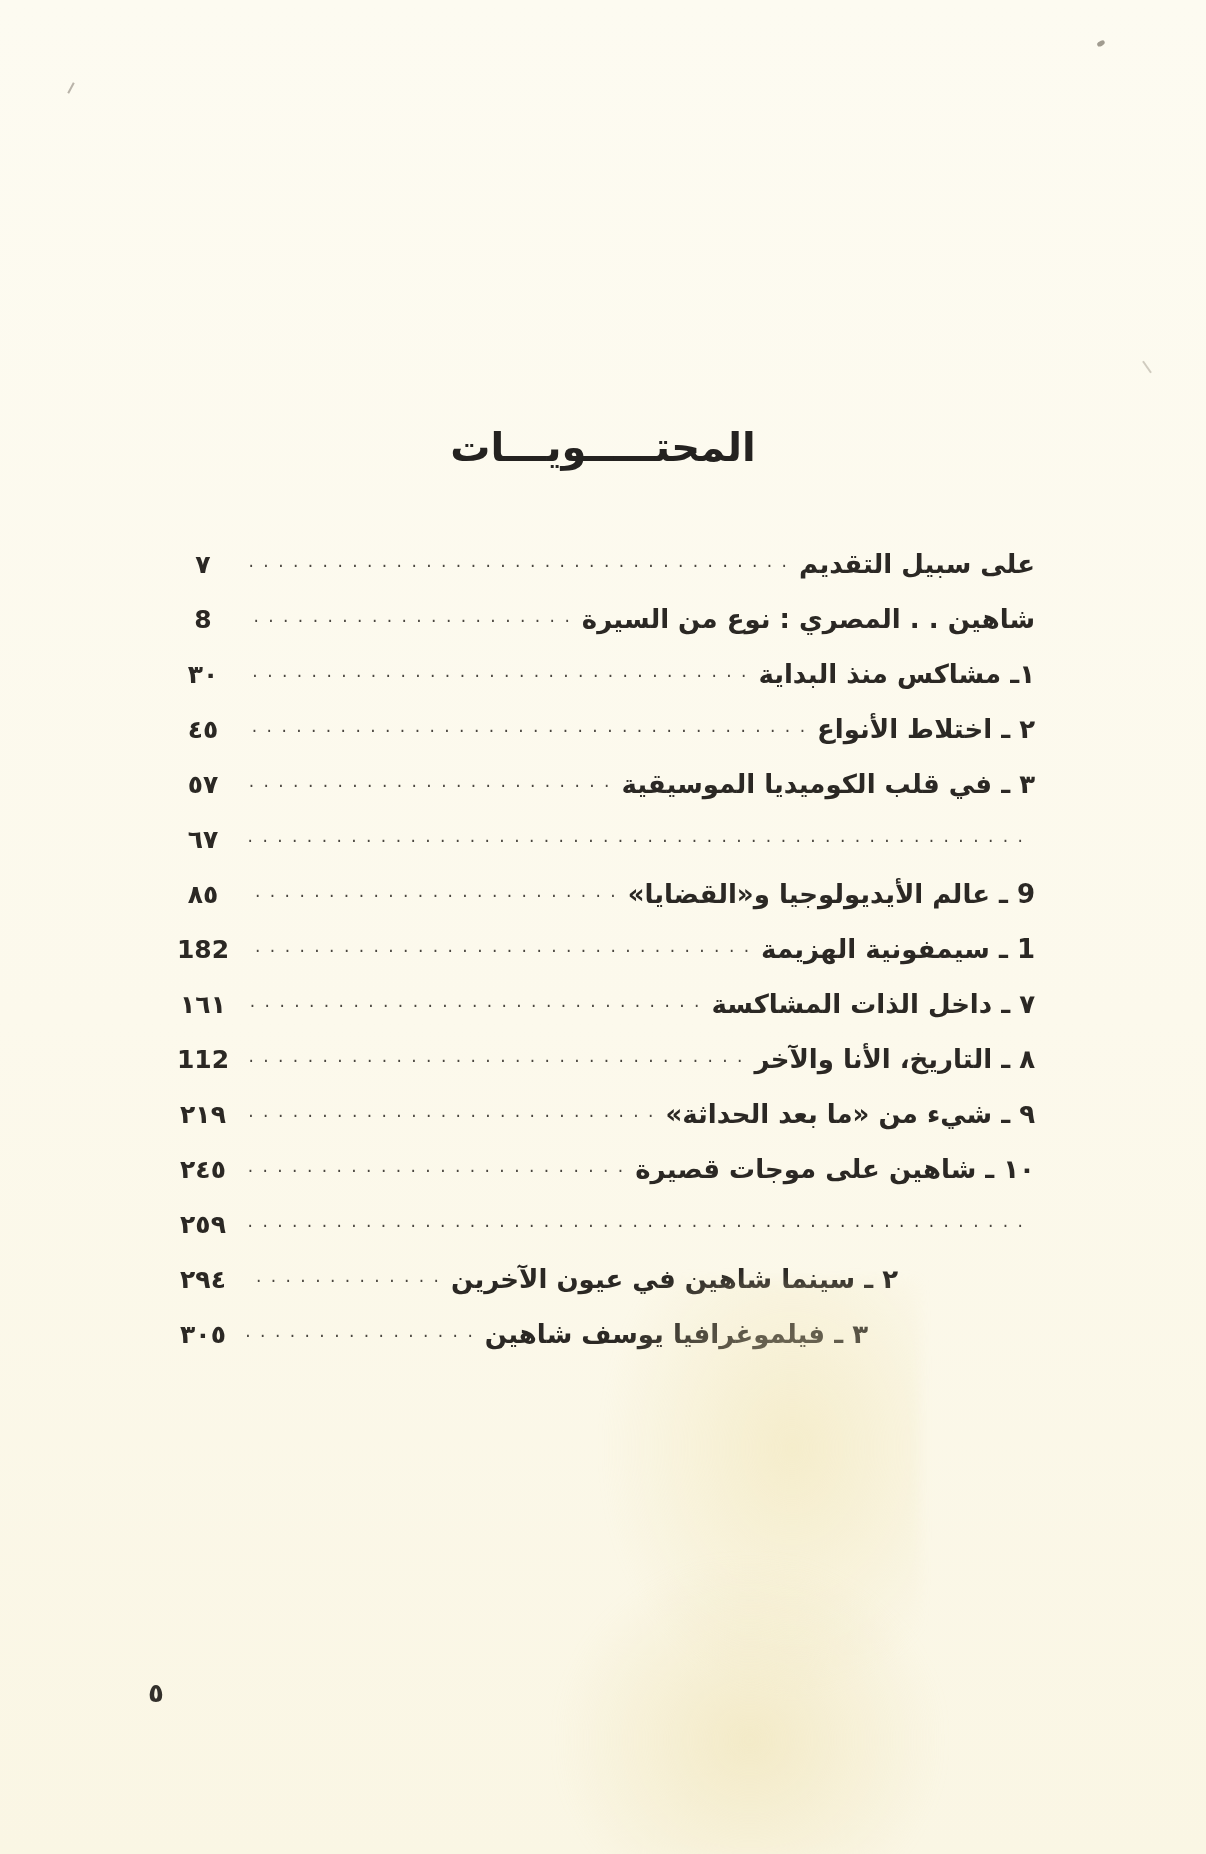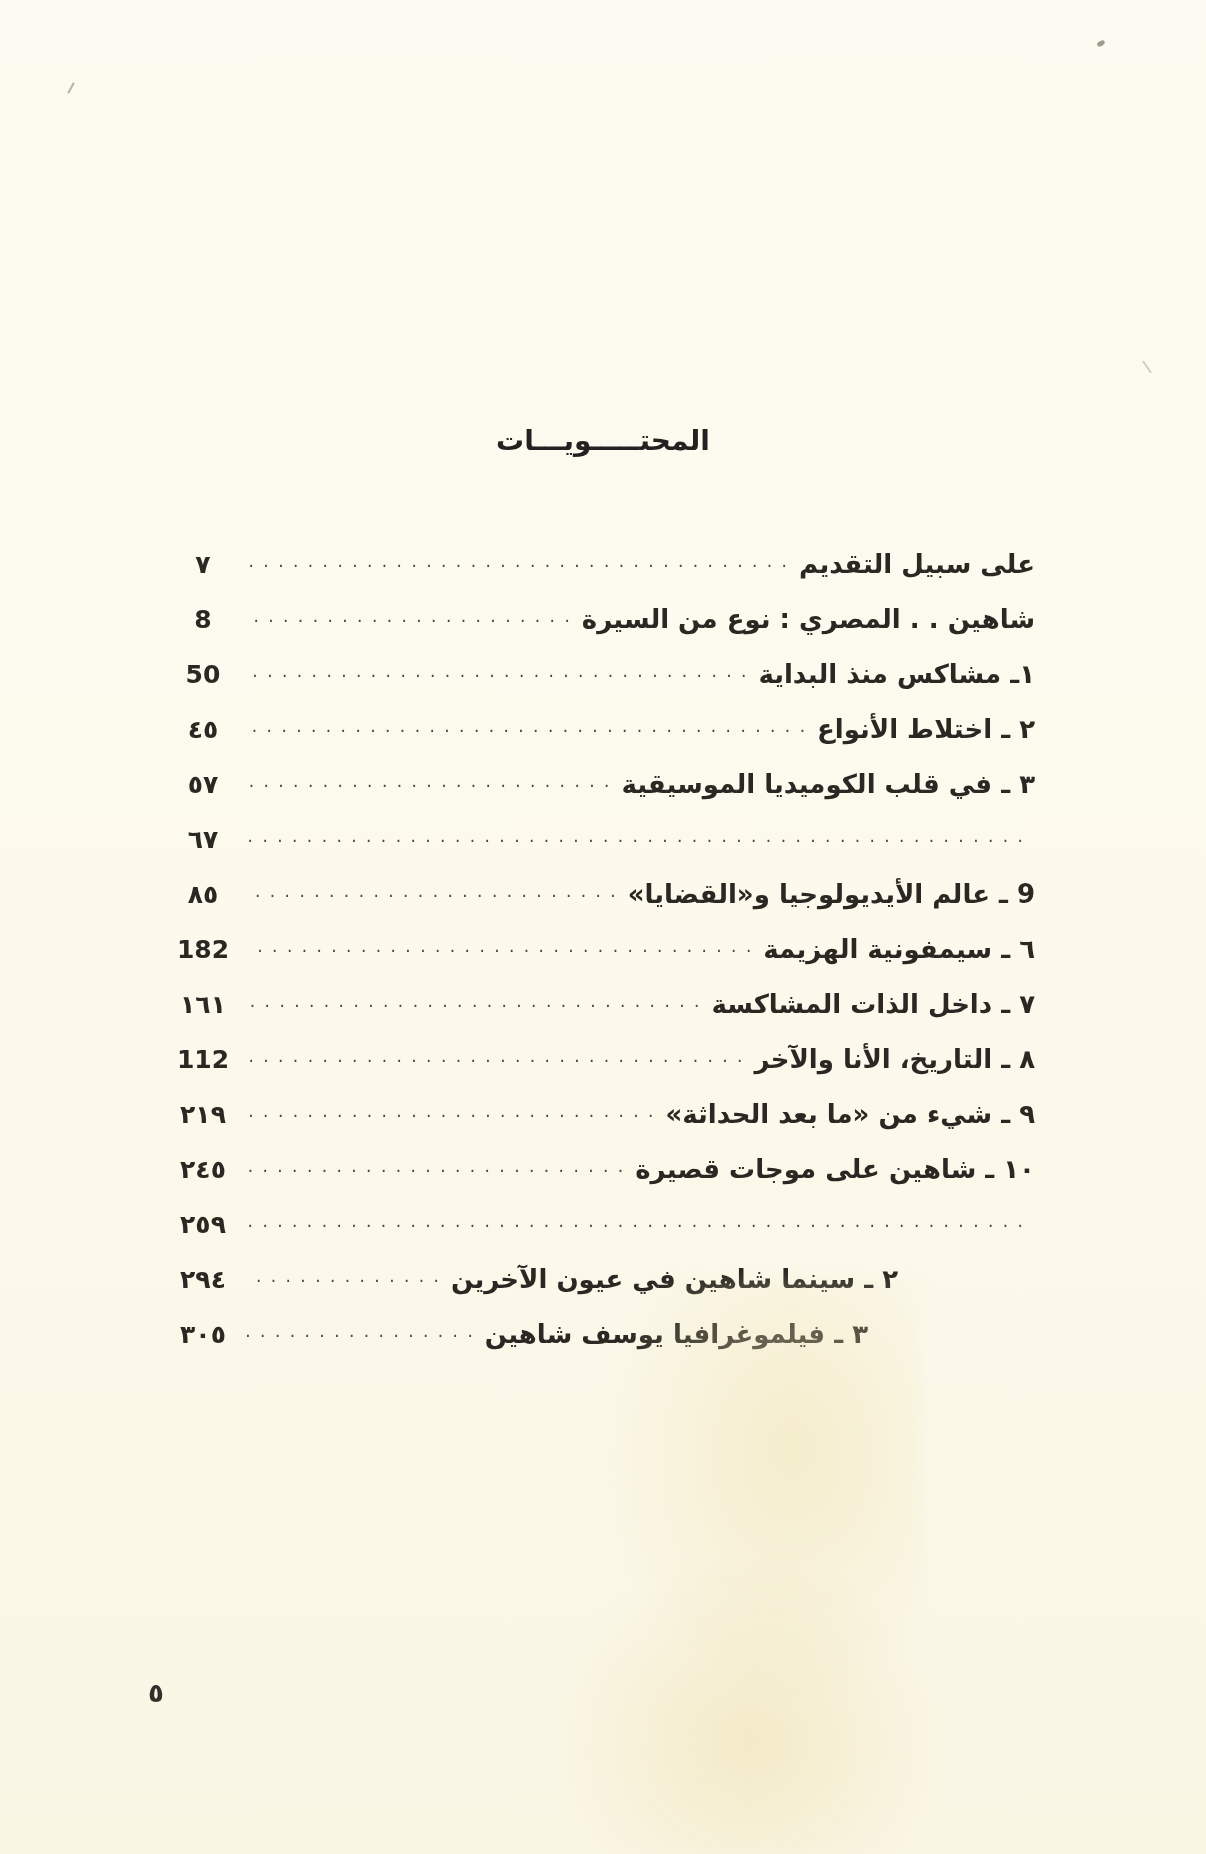--- a/index.html
+++ b/index.html
@@ -16,21 +16,21 @@
     font-family: "DejaVu Sans", sans-serif;
     color: #2b2824;
   }
   .title {
     position: absolute;
     top: 424px;
     left: 171px;
     width: 864px;
     margin: 0;
     text-align: center;
-    font-size: 28px;
+    font-size: 40px;
     font-weight: 700;
     color: #242220;
     letter-spacing: 0;
   }
   .toc {
     position: absolute;
     top: 547px;
     left: 171px;
     width: 864px;
     direction: rtl;
@@ -138,21 +138,21 @@
       <span class="pnum">٧</span>
     </div>
       <div class="row">
       <span class="label">شاهين . . المصري : نوع من السيرة</span>
       <span class="leader"></span>
       <span class="pnum">8</span>
     </div>
       <div class="row">
       <span class="label">١ـ مشاكس منذ البداية</span>
       <span class="leader"></span>
-      <span class="pnum">50</span>
+      <span class="pnum">٣٠</span>
     </div>
       <div class="row">
       <span class="label">٢ ـ اختلاط الأنواع</span>
       <span class="leader"></span>
       <span class="pnum">٤٥</span>
     </div>
       <div class="row">
       <span class="label">٣ ـ في قلب الكوميديا الموسيقية</span>
       <span class="leader"></span>
       <span class="pnum">٥٧</span>
@@ -160,21 +160,21 @@
       <div class="row">
       <span class="leader"></span>
       <span class="pnum">٦٧</span>
     </div>
       <div class="row">
       <span class="label">9 ـ عالم الأيديولوجيا و«القضايا»</span>
       <span class="leader"></span>
       <span class="pnum">٨٥</span>
     </div>
       <div class="row">
-      <span class="label">٦ ـ سيمفونية الهزيمة</span>
+      <span class="label">1 ـ سيمفونية الهزيمة</span>
       <span class="leader"></span>
       <span class="pnum">182</span>
     </div>
       <div class="row">
       <span class="label">٧ ـ داخل الذات المشاكسة</span>
       <span class="leader"></span>
       <span class="pnum">١٦١</span>
     </div>
       <div class="row">
       <span class="label">٨ ـ التاريخ، الأنا والآخر</span>

